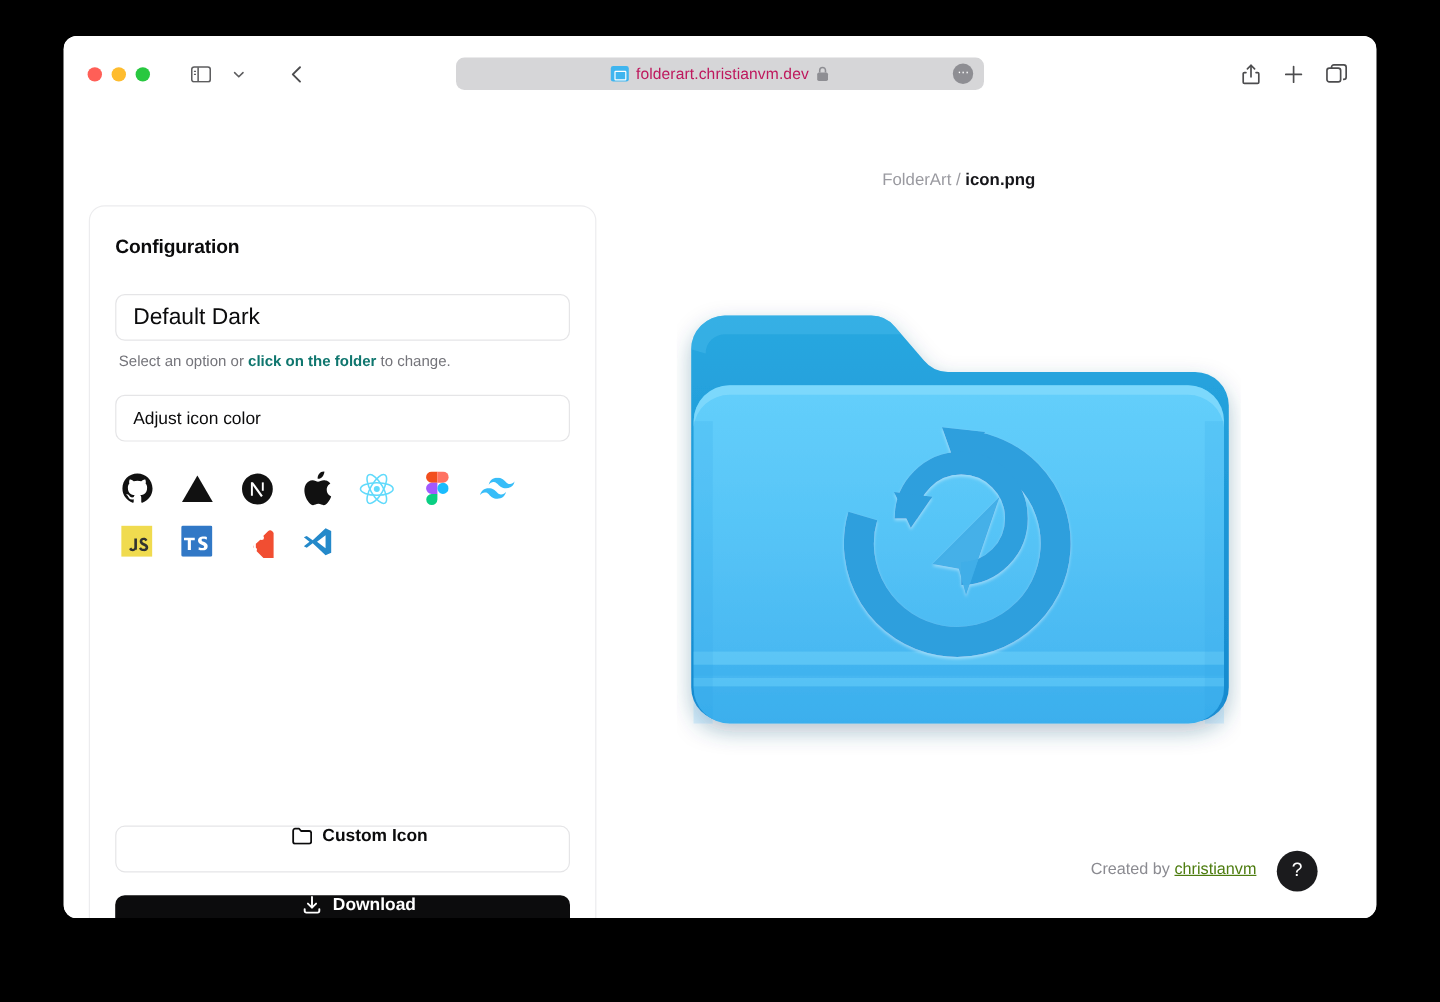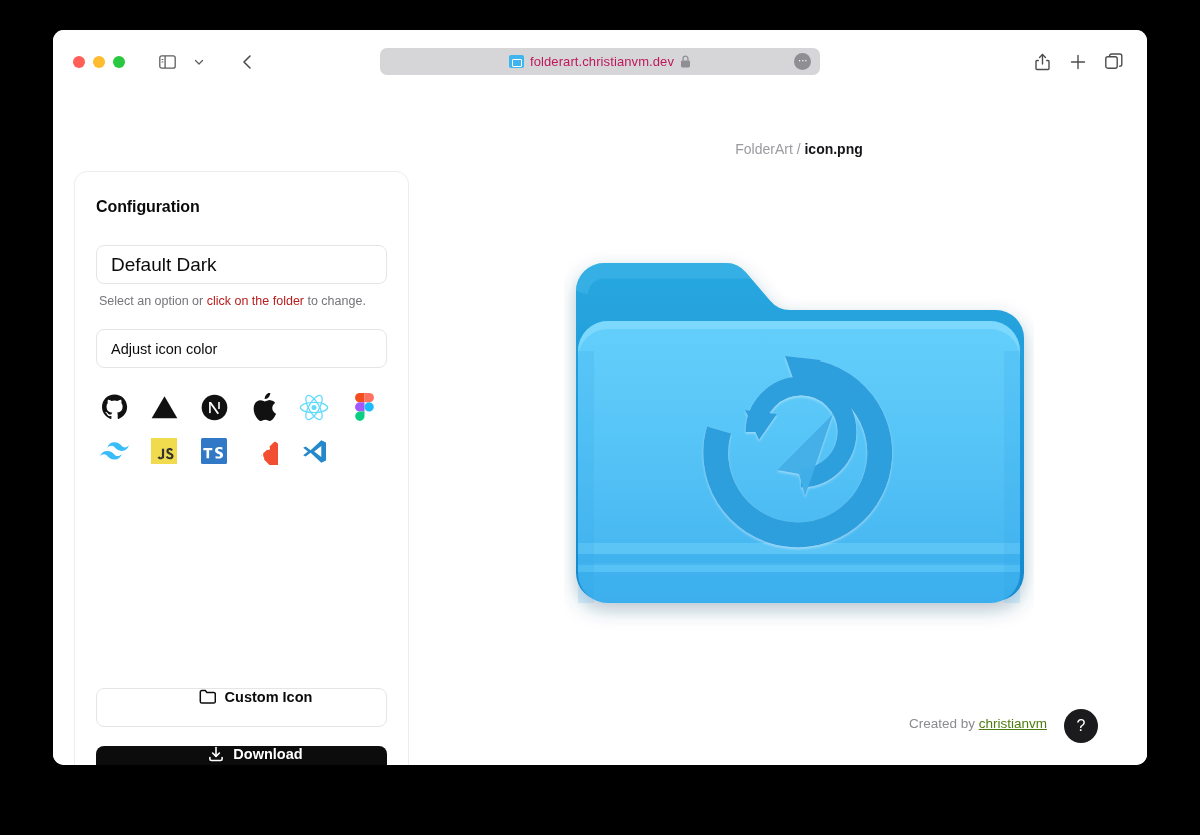--- a/index.html
+++ b/index.html
@@ -114,21 +114,21 @@
     height: 672px;
     background: #ffffff;
     display: flex;
   }
 
   
   .config-card {
     position: absolute;
     left: 21px;
     top: 78px;
-    width: 335px;
+    width: 423px;
     height: 635px;
     background: #ffffff;
     border: 1px solid #ececee;
     border-radius: 13px;
     padding: 26px 21px 0 21px;
     display: flex;
     flex-direction: column;
   }
 
   .config-title {
@@ -150,21 +150,21 @@
     color: #0b0b0c;
     background: #ffffff;
   }
 
   .helper-text {
     font-size: 12.5px;
     color: #74747a;
     margin-top: 10px;
     margin-left: 3px;
   }
-  .helper-text b { color: #b91c1c; font-weight: normal; }
+  .helper-text b { color: #0f766e; font-weight: bold; }
 
   .color-field {
     margin-top: 21px;
     height: 39px;
     border: 1px solid #e5e5e7;
     border-radius: 8px;
     display: flex;
     align-items: center;
     padding: 0 14px;
     font-size: 14.5px;

